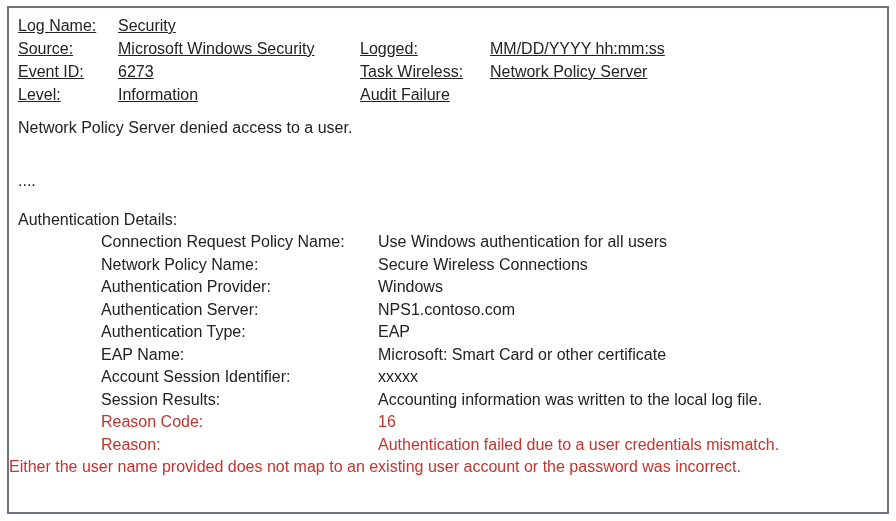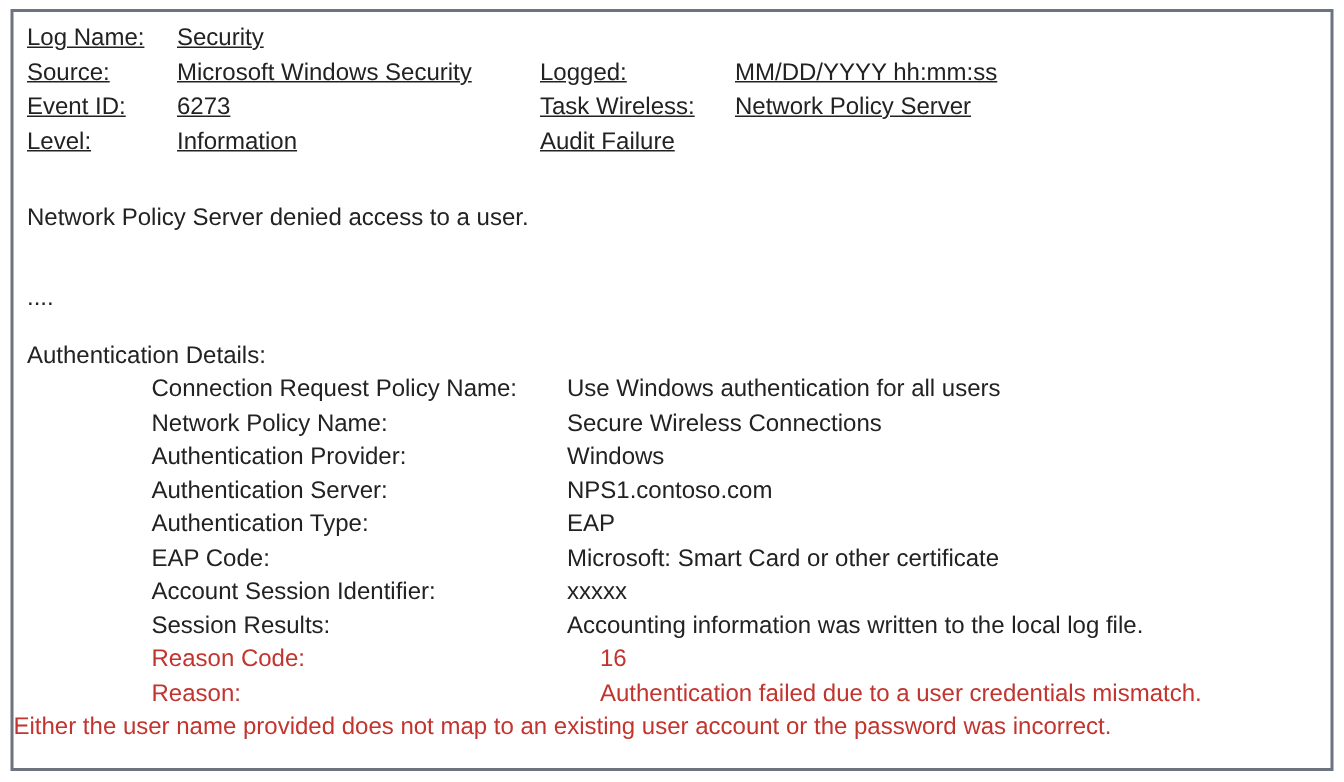--- a/index.html
+++ b/index.html
@@ -26,32 +26,32 @@
   }
   
   .hdr-row {
     display: grid;
     grid-template-columns: 100px 242px 130px 1fr;
     line-height: 23px;
     white-space: nowrap;
     text-decoration: underline;
   }
   
-  .msg-summary { margin-top: 28px; line-height: 23px; }
+  .msg-summary { margin-top: 10px; line-height: 23px; }
   .msg-ellipsis { margin-top: 30px; line-height: 23px; }
   .msg-heading { margin-top: 16px; line-height: 23px; }
   
   .det-row {
     display: grid;
     grid-template-columns: 277px 1fr;
     margin-left: 83px;
     line-height: 22.5px;
     white-space: nowrap;
   }
-  .red { color: var(--red); gap: 22px; }
+  .red { color: var(--red); }
   .footer-note {
     margin-left: -9px;
     line-height: 22.5px;
     color: var(--red);
     white-space: nowrap;
   }
 </style>
 </head>
 <body>
 
@@ -102,21 +102,21 @@
     </div>
     <div class="det-row">
       <span>Authentication Server:</span>
       <span>NPS1.contoso.com</span>
     </div>
     <div class="det-row">
       <span>Authentication Type:</span>
       <span>EAP</span>
     </div>
     <div class="det-row">
-      <span>EAP Code:</span>
+      <span>EAP Name:</span>
       <span>Microsoft: Smart Card or other certificate</span>
     </div>
     <div class="det-row">
       <span>Account Session Identifier:</span>
       <span>xxxxx</span>
     </div>
     <div class="det-row">
       <span>Session Results:</span>
       <span>Accounting information was written to the local log file.</span>
     </div>

